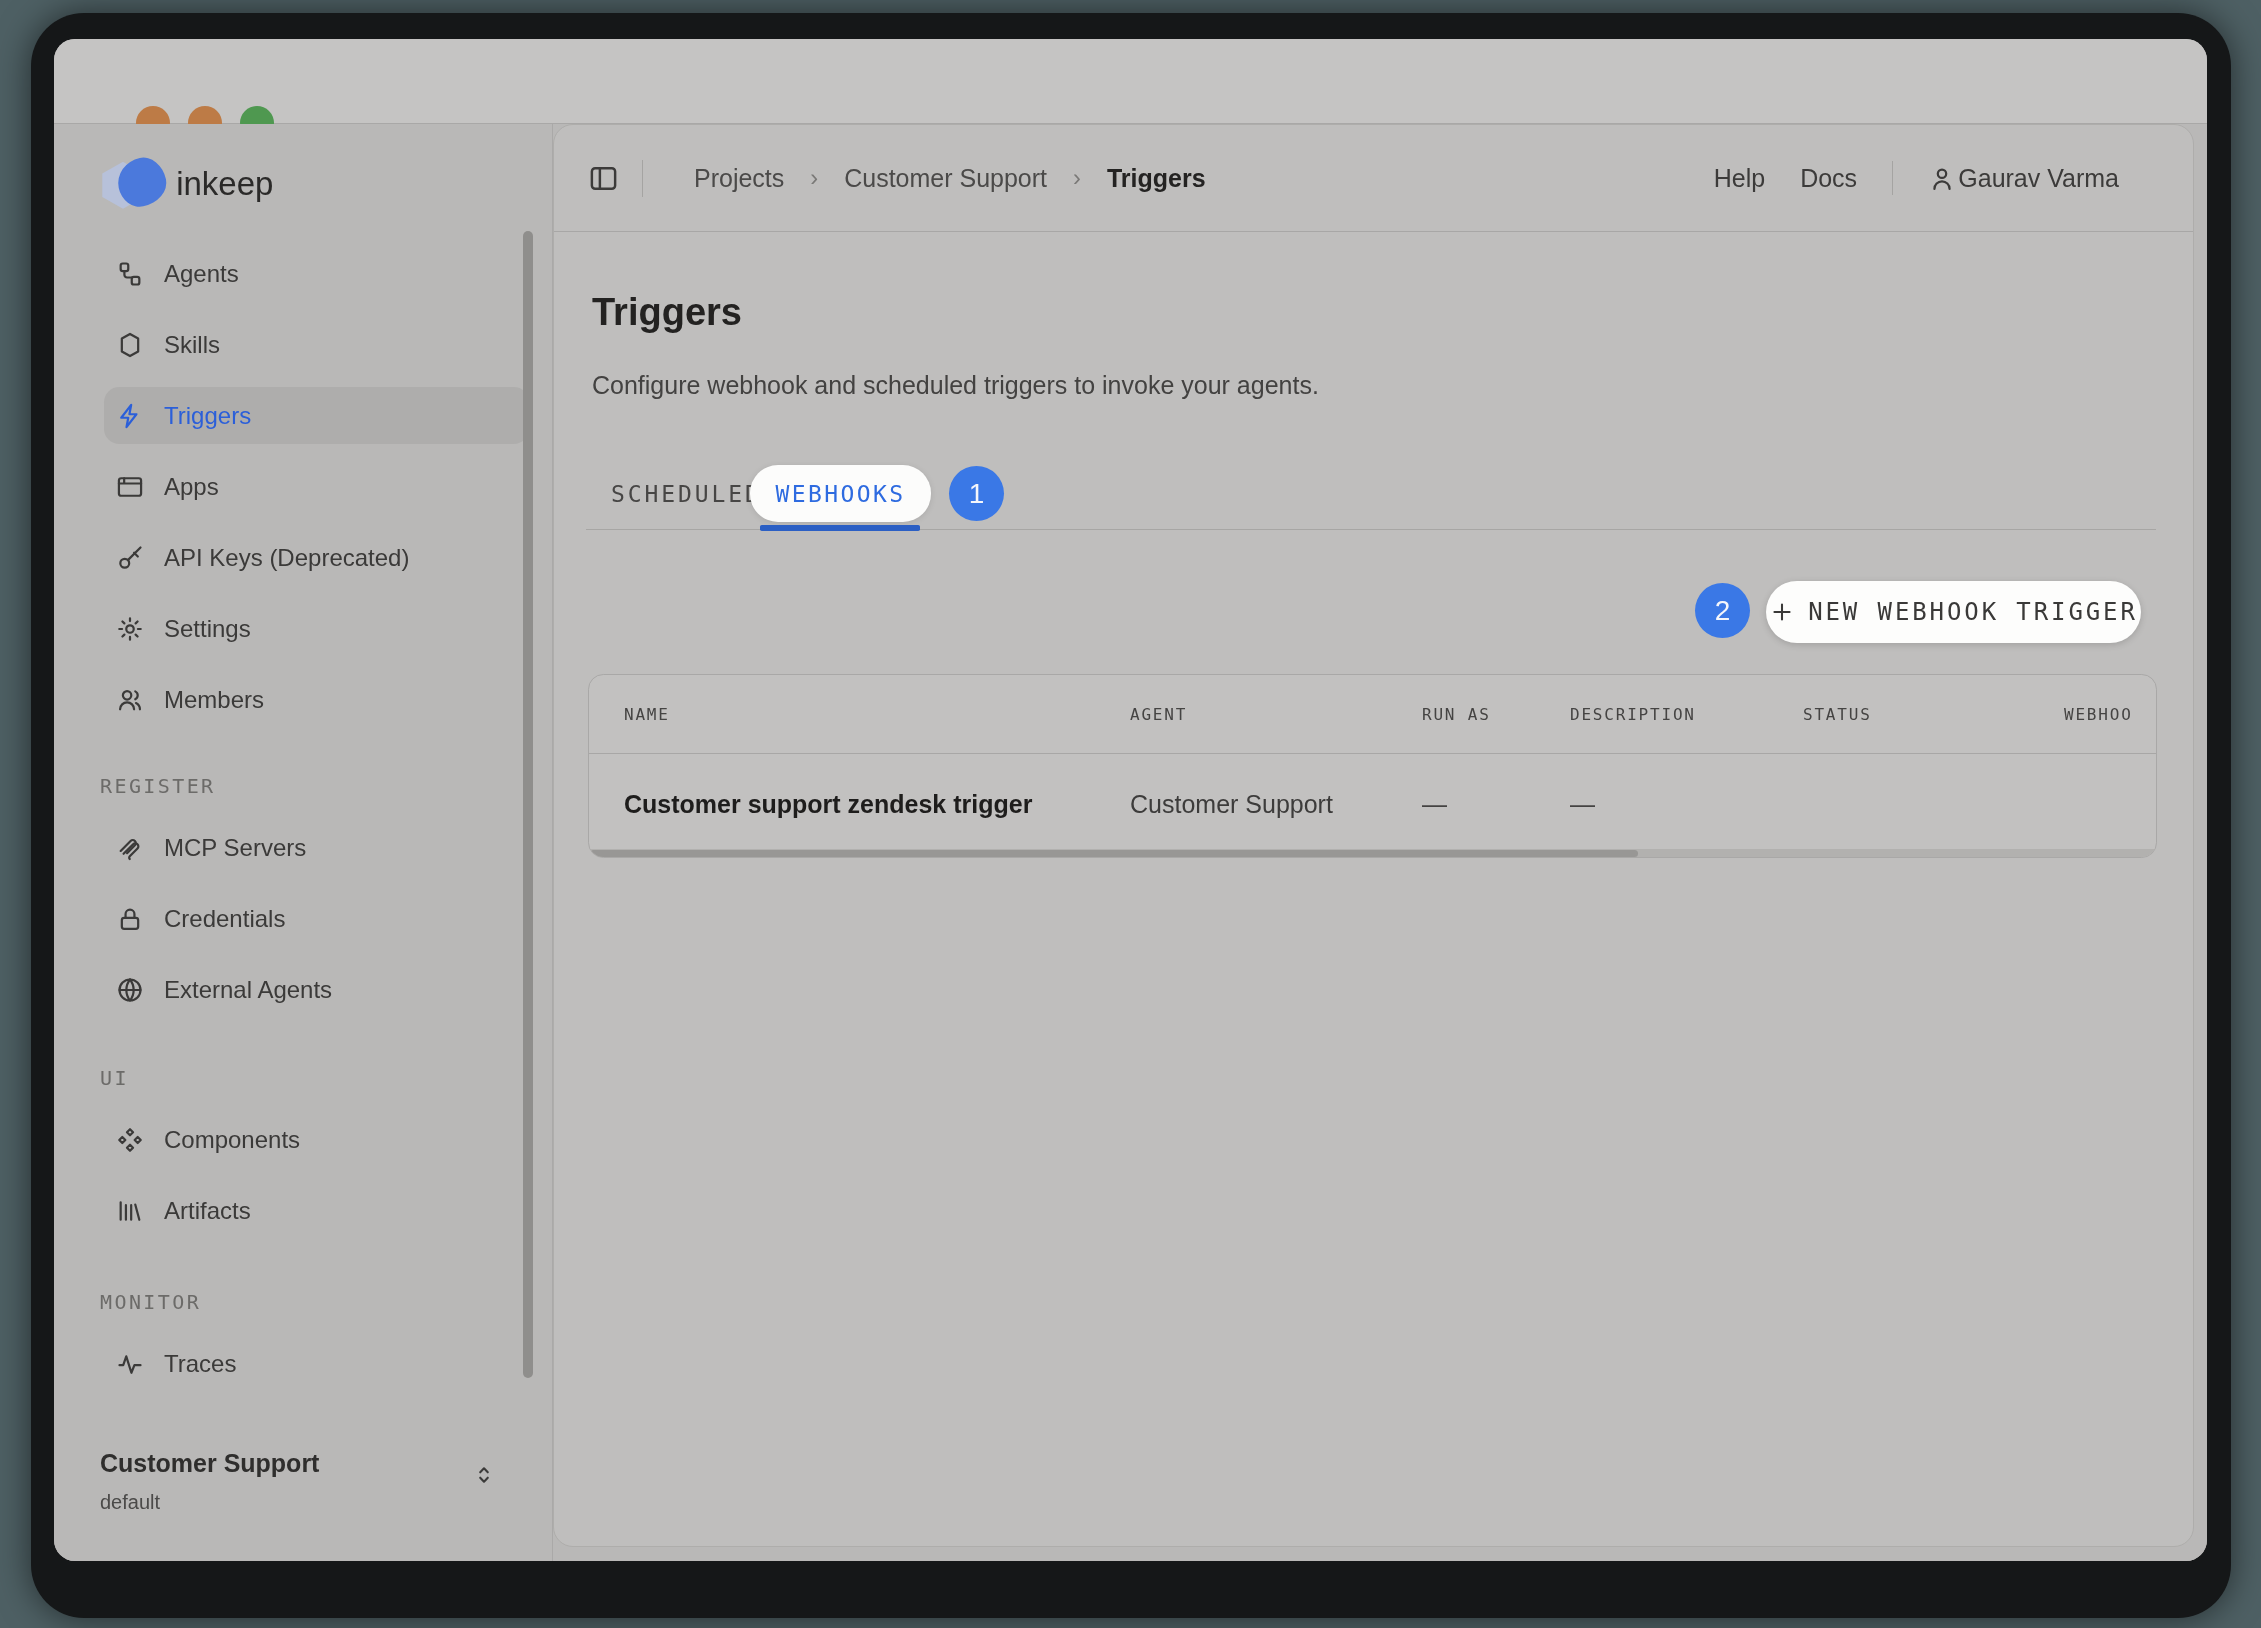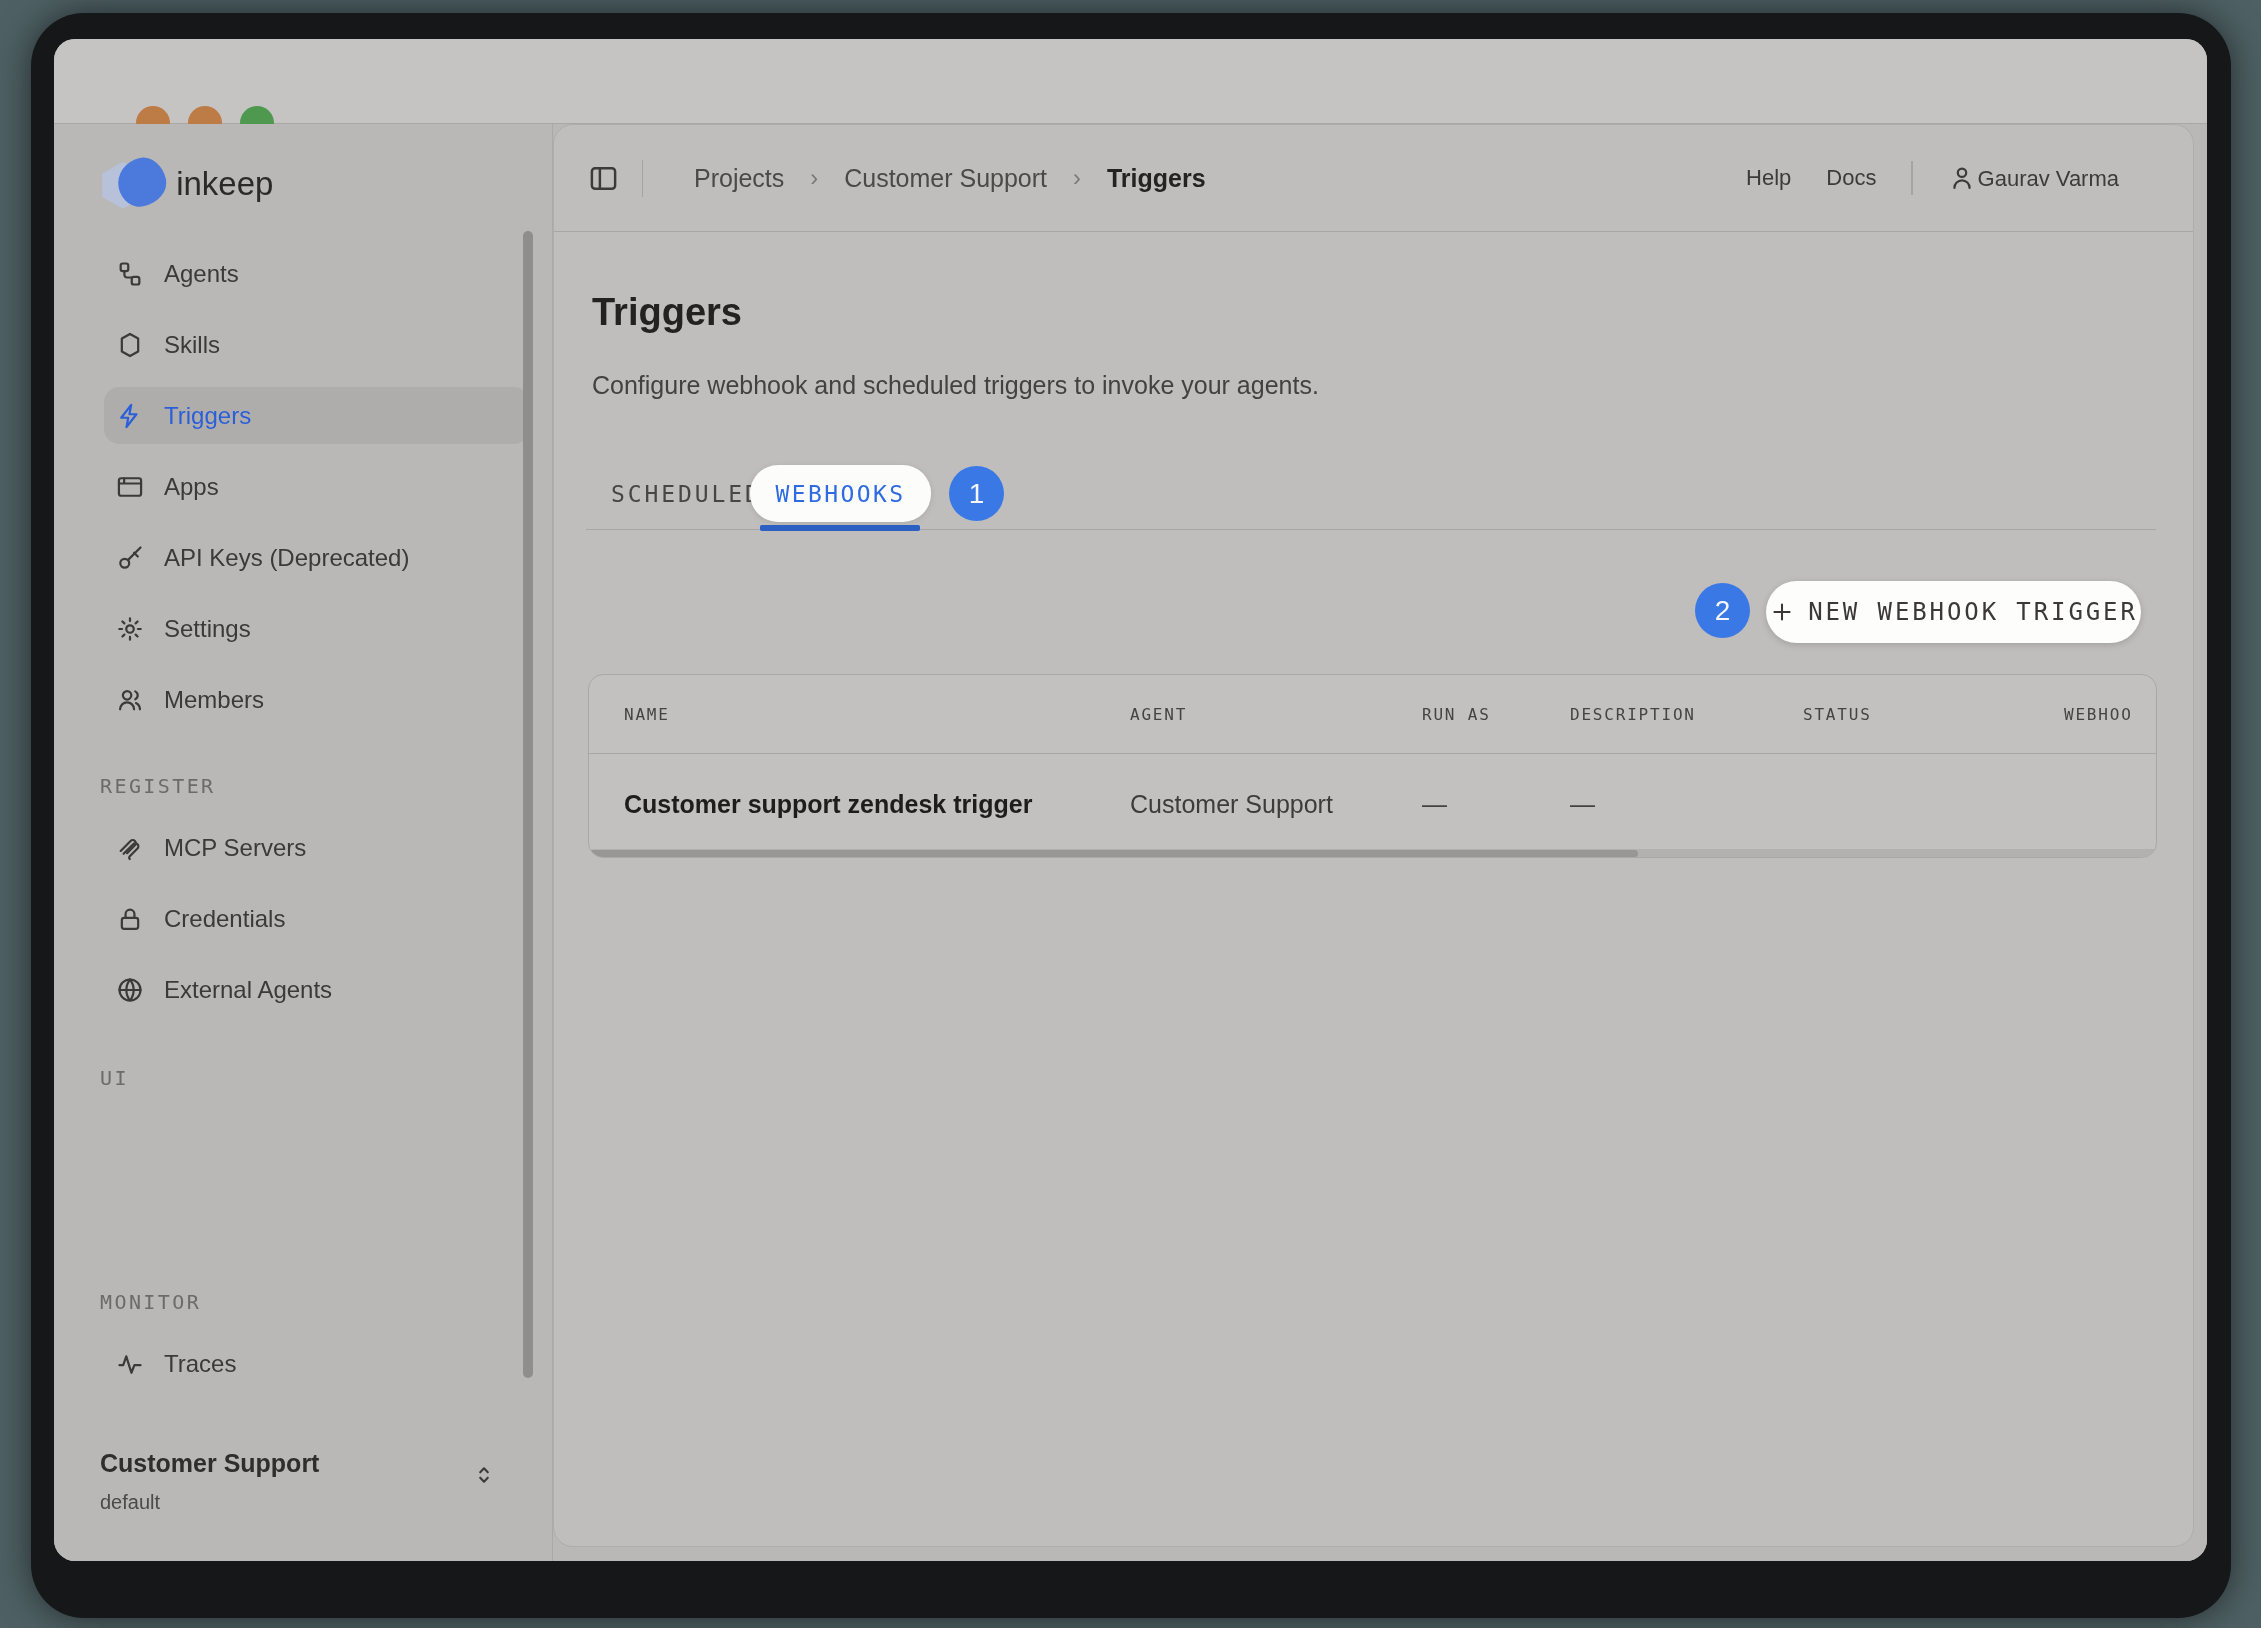--- a/index.html
+++ b/index.html
@@ -58,21 +58,21 @@
     background:#bfbebd; border:1.2px solid #aeadab; border-radius:20px; }
 
   .card-header { position:absolute; left:0; top:0; width:100%; height:107px;
     border-bottom:1.2px solid #a8a7a6; display:flex; align-items:center; }
   .panel-toggle { position:absolute; left:34px; color:#3c3b3a; display:flex; }
   .vdivider { position:absolute; width:1.2px; height:37px; background:#a5a4a2; }
   .vd1 { left:88px; }
   .crumbs { position:absolute; left:140px; display:flex; align-items:center; gap:26px; font-size:25px; color:#4b4a49; }
   .crumb-sep { color:#7a7977; font-size:23.6px; }
   .crumb-last { color:#242322; font-weight:600; }
-  .header-right { position:absolute; right:74px; display:flex; align-items:center; gap:35px; font-size:22px; color:#3c3b3a; }
+  .header-right { position:absolute; right:74px; display:flex; align-items:center; gap:35px; font-size:25px; color:#3c3b3a; }
   .hdr-user { display:flex; align-items:flex-end; gap:2px; }
   .vd2 { position:static; width:1.2px; height:34px; background:#a5a4a2; }
 
   .page-title { position:absolute; left:38px; top:166px; font-size:38px; font-weight:600; color:#232221; }
   .page-desc { position:absolute; left:38px; top:246px; font-size:25px; color:#434241; }
 
   
   .tabs-line { position:absolute; left:32px; top:404px; width:1570px; height:1.2px; background:#a7a6a4; }
   .tab-sched { position:absolute; left:57px; top:340px; height:57px; display:flex; align-items:center;
     font-size:23px; letter-spacing:2.9px; color:#474645; }
@@ -224,20 +224,38 @@
               <svg class="ic" width="28" height="28" viewBox="0 0 24 24">
                   <circle cx="12" cy="12" r="9"></circle>
                   <path d="M3 12h18M12 3a14.5 14.5 0 0 1 0 18M12 3a14.5 14.5 0 0 0 0 18"></path>
                 </svg>
             </span>
             <span class="nlabel">External Agents</span>
           </div>
         </div>
 
         <div class="sec-label mono" style="top:942px">UI</div>
+        <div class="nav" style="top:980px">
+          <div class="nav-item">
+            <span class="nicon">
+              <svg class="ic" width="28" height="28" viewBox="0 0 24 24">
+                  <path d="M12 2.8l2.6 2.6L12 8 9.4 5.4zM5.4 9.4L8 12l-2.6 2.6L2.8 12zM18.6 9.4L21.2 12l-2.6 2.6L16 12zM12 16l2.6 2.6L12 21.2l-2.6-2.6z"></path>
+                </svg>
+            </span>
+            <span class="nlabel">Components</span>
+          </div>
+          <div class="nav-item">
+            <span class="nicon">
+              <svg class="ic" width="28" height="28" viewBox="0 0 24 24">
+                  <path d="M4 4.5v15M8.5 7v12.5M13 7v12.5M16.5 6.5l3.5 13"></path>
+                </svg>
+            </span>
+            <span class="nlabel">Artifacts</span>
+          </div>
+        </div>
 
         <div class="sec-label mono" style="top:1166px">MONITOR</div>
         <div class="nav" style="top:1204px">
           <div class="nav-item">
             <span class="nicon">
               <svg class="ic" width="28" height="28" viewBox="0 0 24 24">
                   <path d="M3 13h3.2l2.6-7.5 4.4 14 2.6-6.5H21"></path>
                 </svg>
             </span>
             <span class="nlabel">Traces</span>

